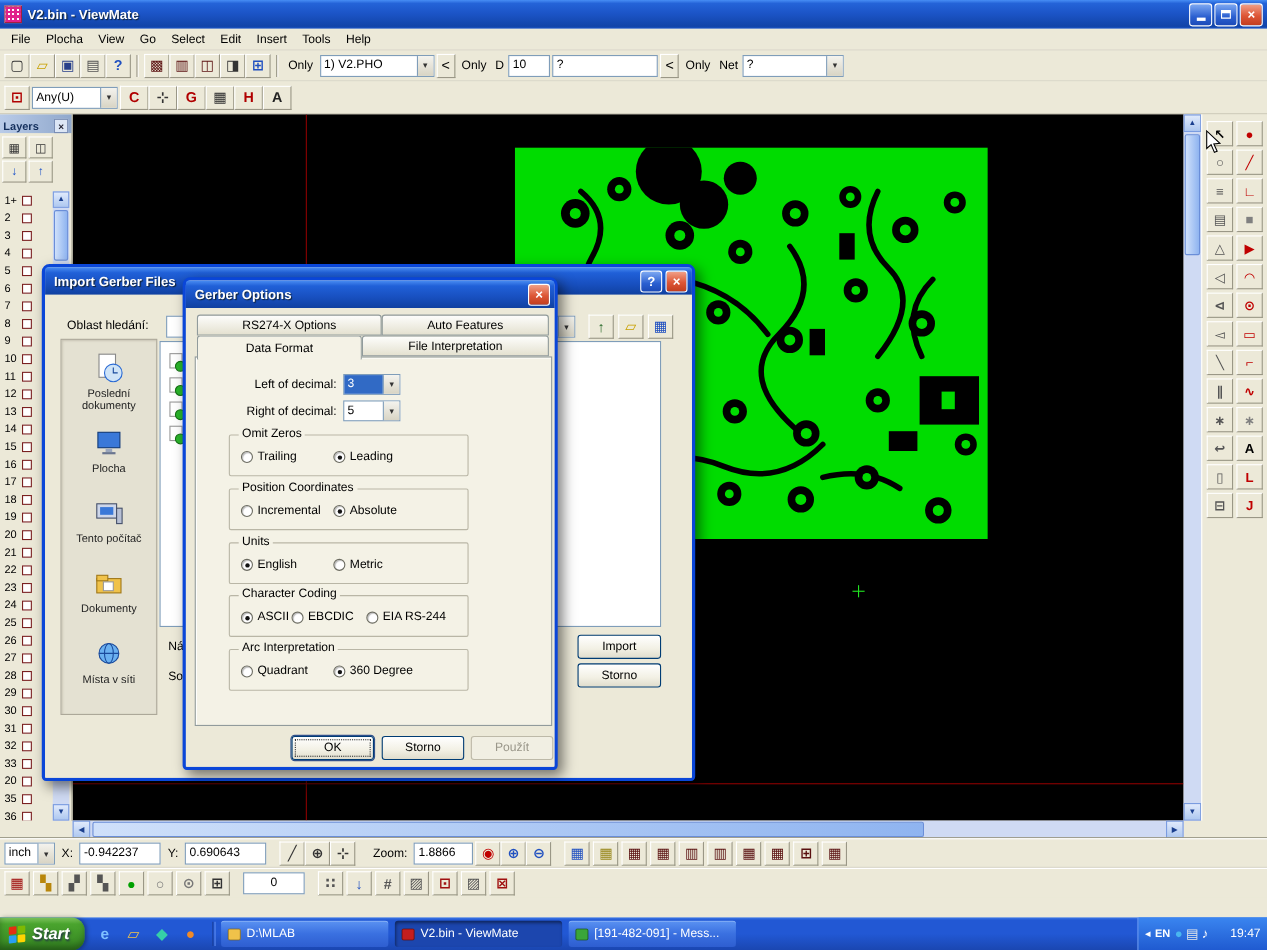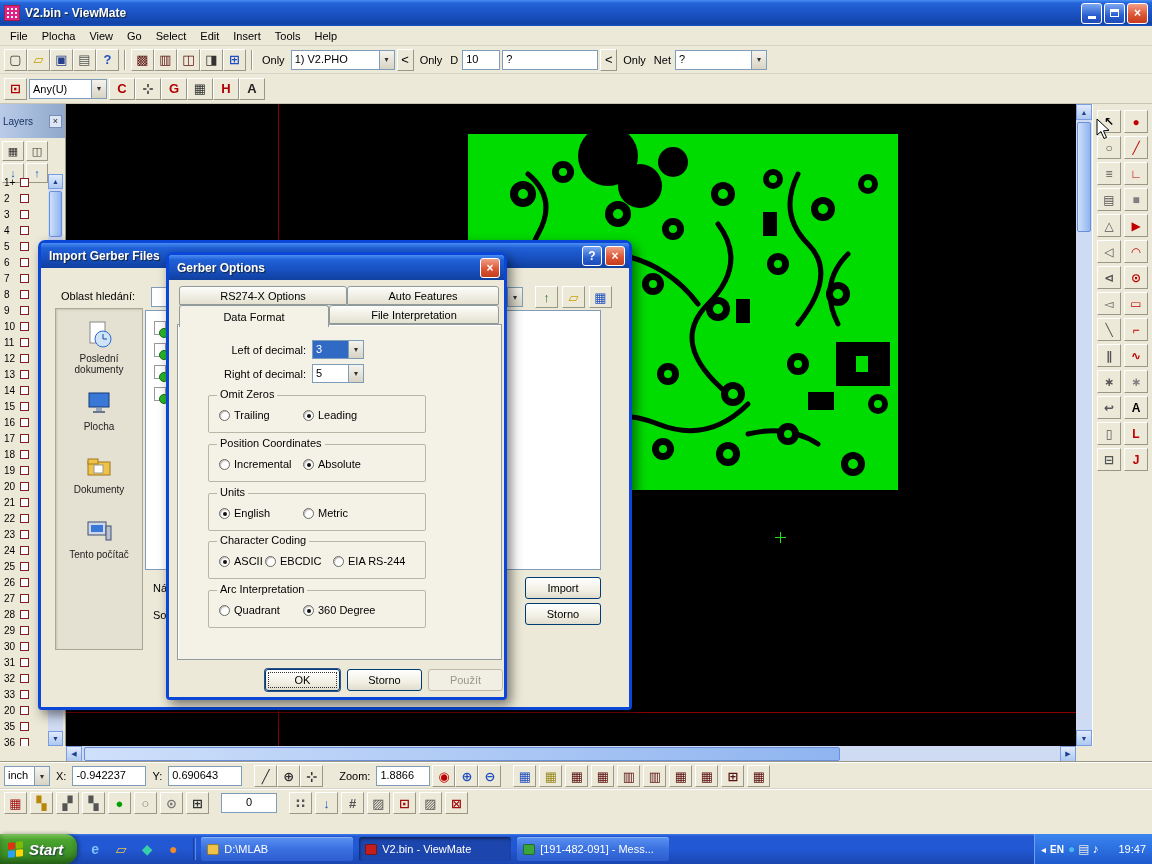--- a/index.html
+++ b/index.html
@@ -29,21 +29,21 @@
 .sep{width:2px;height:20px;border-left:1px solid #9a9786;border-right:1px solid #fff;margin:0 3px;flex:none}
 .lbl{margin:0 4px;white-space:nowrap}
 .combo{display:flex;align-items:stretch;background:#fff;border:1px solid #7f9db9;height:20px;flex:none}
 .combo .val{flex:1;padding:2px 3px;white-space:nowrap;overflow:hidden}
 .combo .val.sel{background:#316ac5;color:#fff}
 .combo .drop{width:15px;background:linear-gradient(180deg,#f4f3ee,#d8d4c4);border-left:1px solid #7f9db9;display:flex;align-items:center;justify-content:center;font-size:8px;color:#333}
 .field{background:#fff;border:1px solid #7f9db9;height:20px;padding:2px 3px;font-size:11px;font-family:inherit;flex:none}
 
 
 .lpanel{left:0;top:104px;width:66px;height:642px;background:#ece9d8;border-right:1px solid #9a9786}
-.lptitle{height:34px;background:linear-gradient(90deg,#b9cbe8,#90a8cc);display:flex;align-items:center;padding:0 3px;font-size:10px;color:#15305d;font-weight:normal}
+.lptitle{height:17px;background:linear-gradient(90deg,#b9cbe8,#90a8cc);display:flex;align-items:flex-end;padding:0 3px;font-size:10px;color:#15305d;font-weight:bold}
 .lpclose{margin-left:auto;width:13px;height:13px;border:1px solid #7a8eb5;background:#dce6f5;display:flex;align-items:center;justify-content:center;font-size:9px;color:#223}
 .lbtns{display:grid;grid-template-columns:22px 22px;gap:2px;padding:3px 2px}
 .lbtn{width:22px;height:20px;border:1px solid;border-color:#fff #9a9786 #9a9786 #fff;background:#ece9d8;display:flex;align-items:center;justify-content:center;font-size:11px;font-weight:bold}
 .llist{position:absolute;left:0;top:70px;width:46px;height:572px;overflow:hidden}
 .lrow{height:16px;display:flex;align-items:center;font-size:10px}
 .lnum{width:20px;padding-left:4px}
 .lbox{width:9px;height:9px;border:1px solid #7a2020;background:#fff}
 .lscroll{position:absolute;left:48px;top:70px;width:15px;height:572px;background:#cfdaf3}
 .sb-btn{background:linear-gradient(180deg,#e0eafc,#aec8f0);border:1px solid #7a9ce0;color:#1a3f8f;display:flex;align-items:center;justify-content:center;font-size:7px}
 .sb-thumb{background:linear-gradient(90deg,#cfe0fa,#8fb4f0);border:1px solid #6a8ed8;border-radius:2px}
@@ -900,34 +900,42 @@
         </div>
         <div class="place">
           <svg width="26" height="26">
               <rect x="3" y="3" width="20" height="14" fill="#3a78d8" stroke="#123a78"></rect>
               <rect x="10" y="18" width="6" height="3" fill="#9aa6bd"></rect>
               <rect x="7" y="21" width="12" height="2" fill="#6a7690"></rect>
             </svg>
           <span>Plocha</span>
         </div>
         <div class="place">
+          <svg width="26" height="26">
+              <rect x="2" y="4" width="18" height="13" fill="#cdd6ea" stroke="#45506a"></rect>
+              <rect x="5" y="7" width="12" height="7" fill="#3a78d8"></rect>
+              <rect x="20" y="8" width="5" height="14" fill="#b8c0d4" stroke="#45506a"></rect>
+            </svg>
+          <span>Tento počítač</span>
+        </div>
+        <div class="place">
           <svg width="26" height="24">
               <rect x="2" y="7" width="22" height="13" fill="#f0c24a" stroke="#a07818"></rect>
               <rect x="2" y="4" width="10" height="5" fill="#f0c24a" stroke="#a07818"></rect>
               <rect x="8" y="10" width="9" height="8" fill="#fff" stroke="#999"></rect>
             </svg>
           <span>Dokumenty</span>
         </div>
         <div class="place">
           <svg width="26" height="26">
-              <rect x="2" y="4" width="18" height="13" fill="#cdd6ea" stroke="#45506a"></rect>
-              <rect x="5" y="7" width="12" height="7" fill="#3a78d8"></rect>
-              <rect x="20" y="8" width="5" height="14" fill="#b8c0d4" stroke="#45506a"></rect>
+              <circle cx="13" cy="12" r="9" fill="#6ab0f0" stroke="#1a4a9c"></circle>
+              <ellipse cx="13" cy="12" rx="4" ry="9" fill="none" stroke="#1a4a9c"></ellipse>
+              <line x1="4" y1="12" x2="22" y2="12" stroke="#1a4a9c"></line>
             </svg>
-          <span>Tento počítač</span>
+          <span>Místa v síti</span>
         </div>
       </div>
 
       <div class="flist">
         <span class="fico" style="left:8px;top:10px"></span>
         <span class="fico" style="left:8px;top:32px"></span>
         <span class="fico" style="left:8px;top:54px"></span>
         <span class="fico" style="left:8px;top:76px"></span>
       </div>
 

